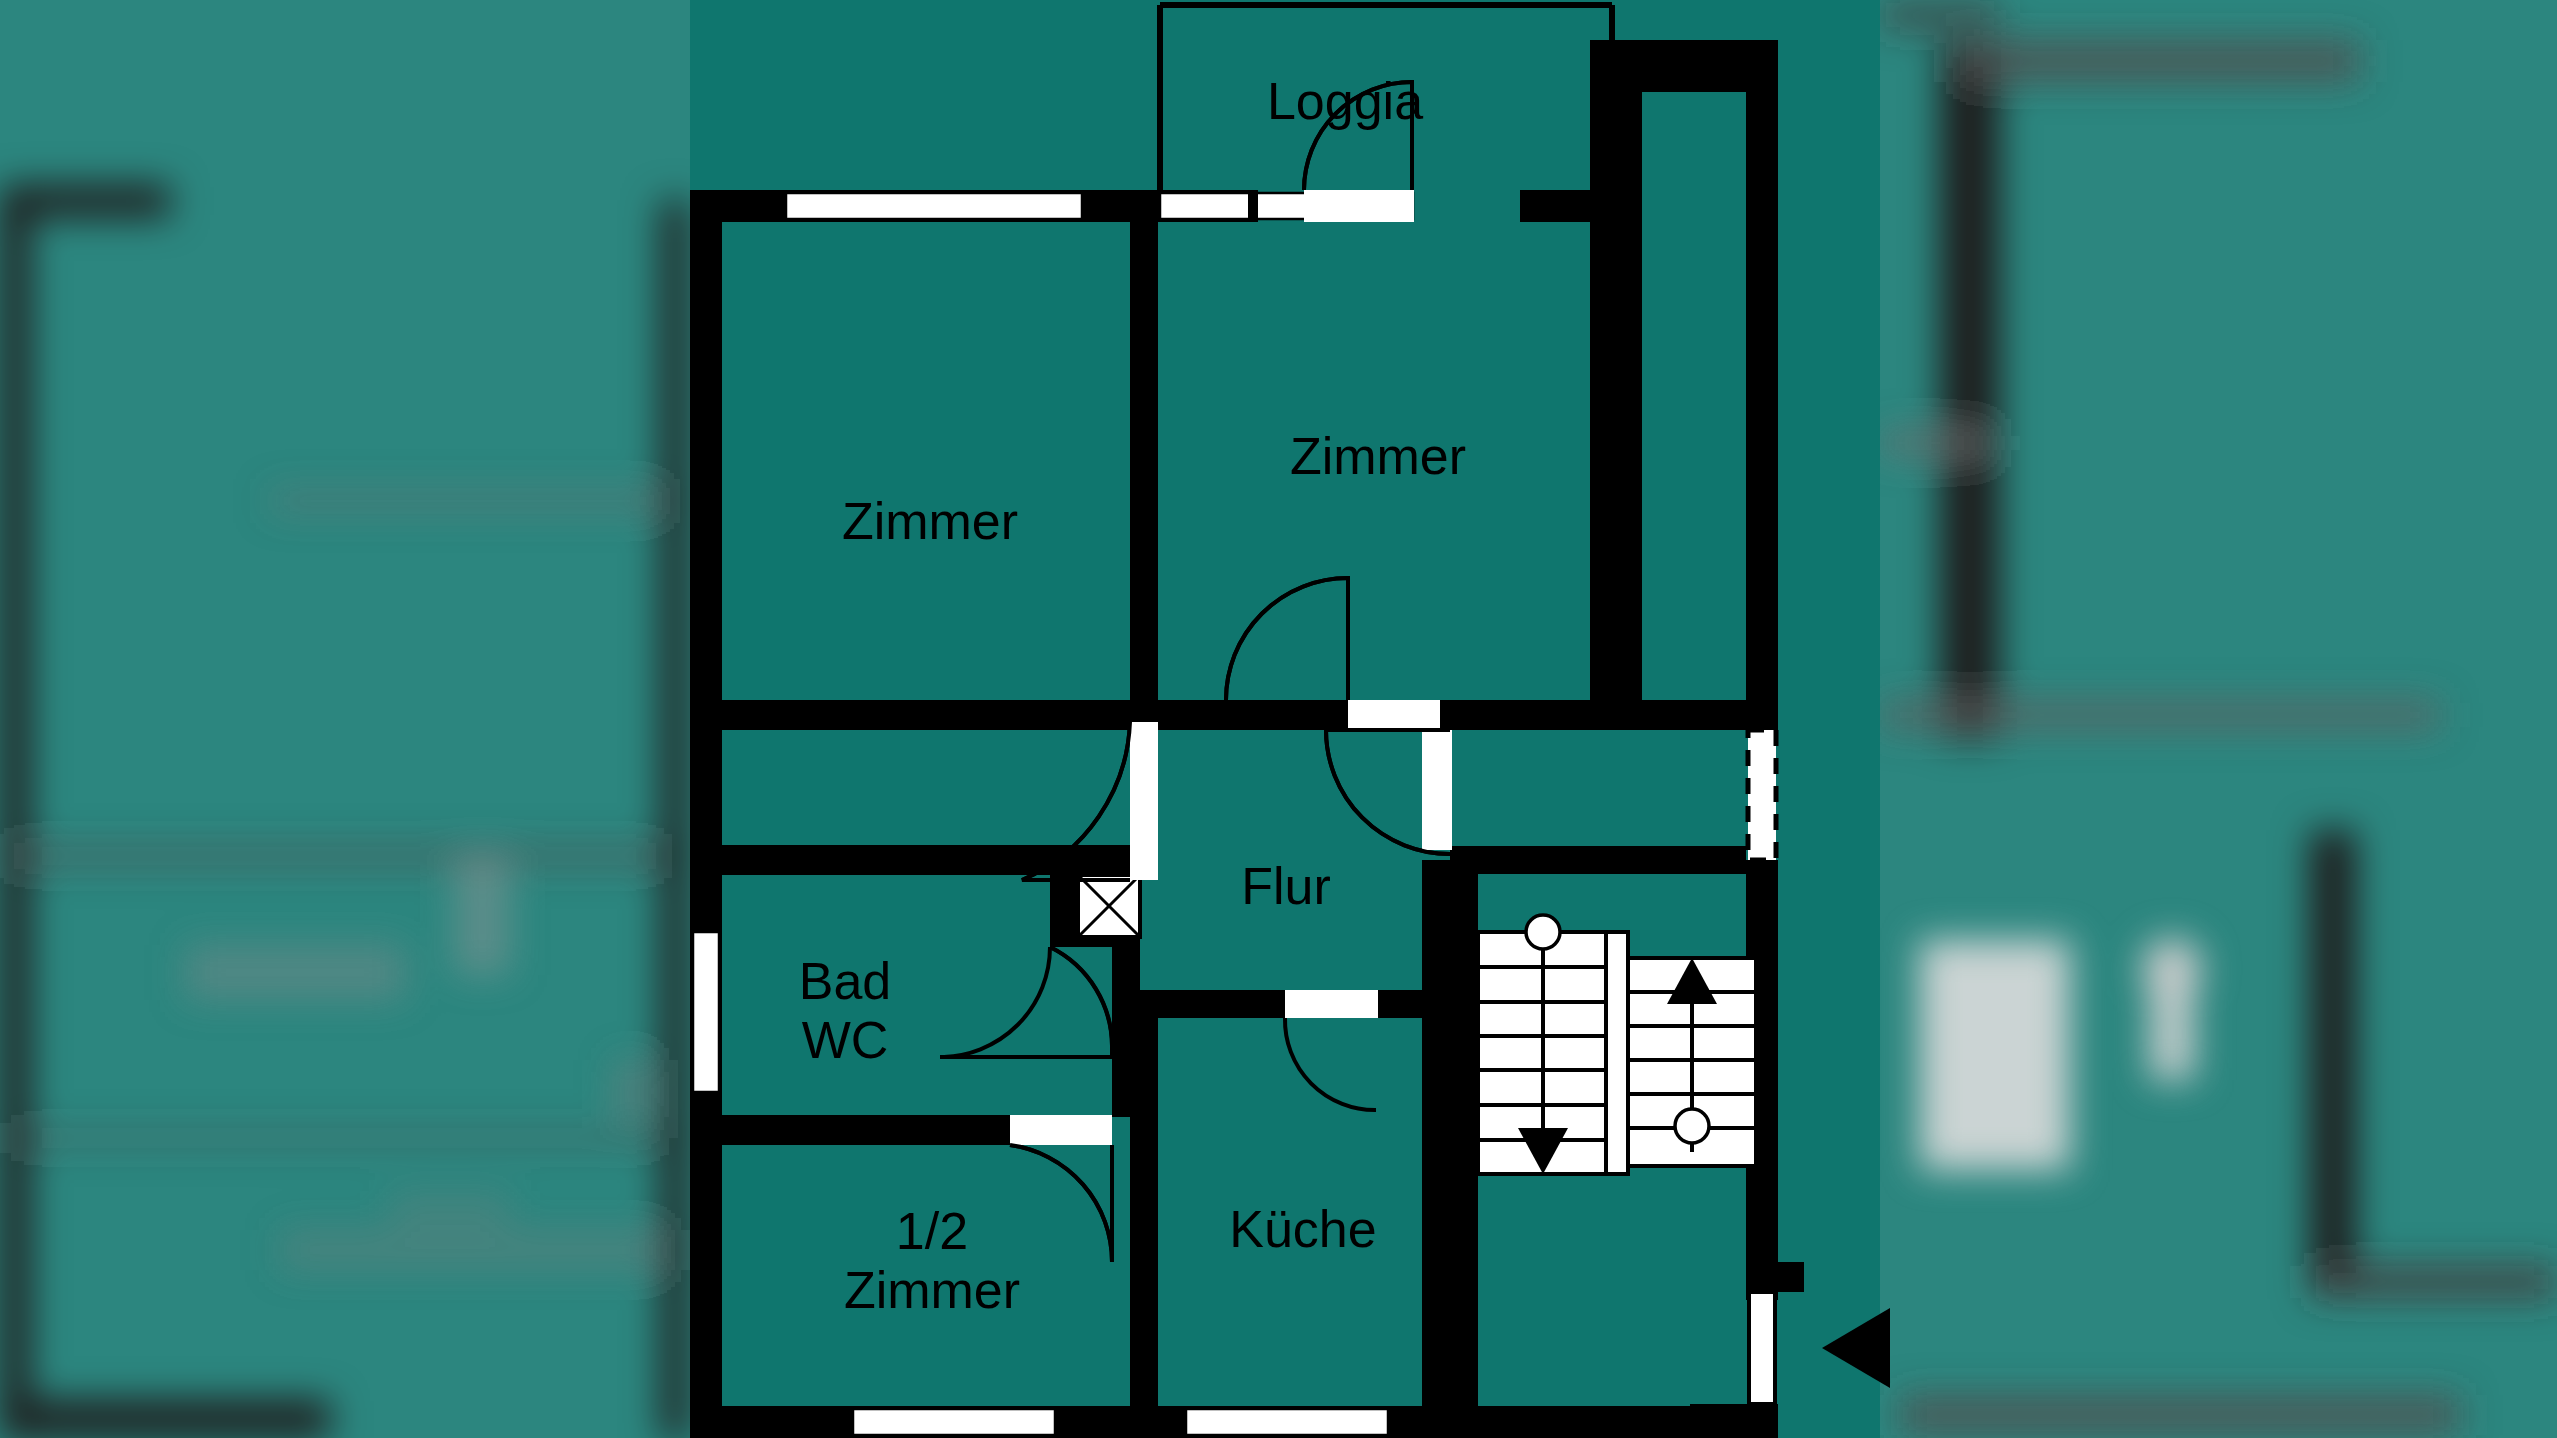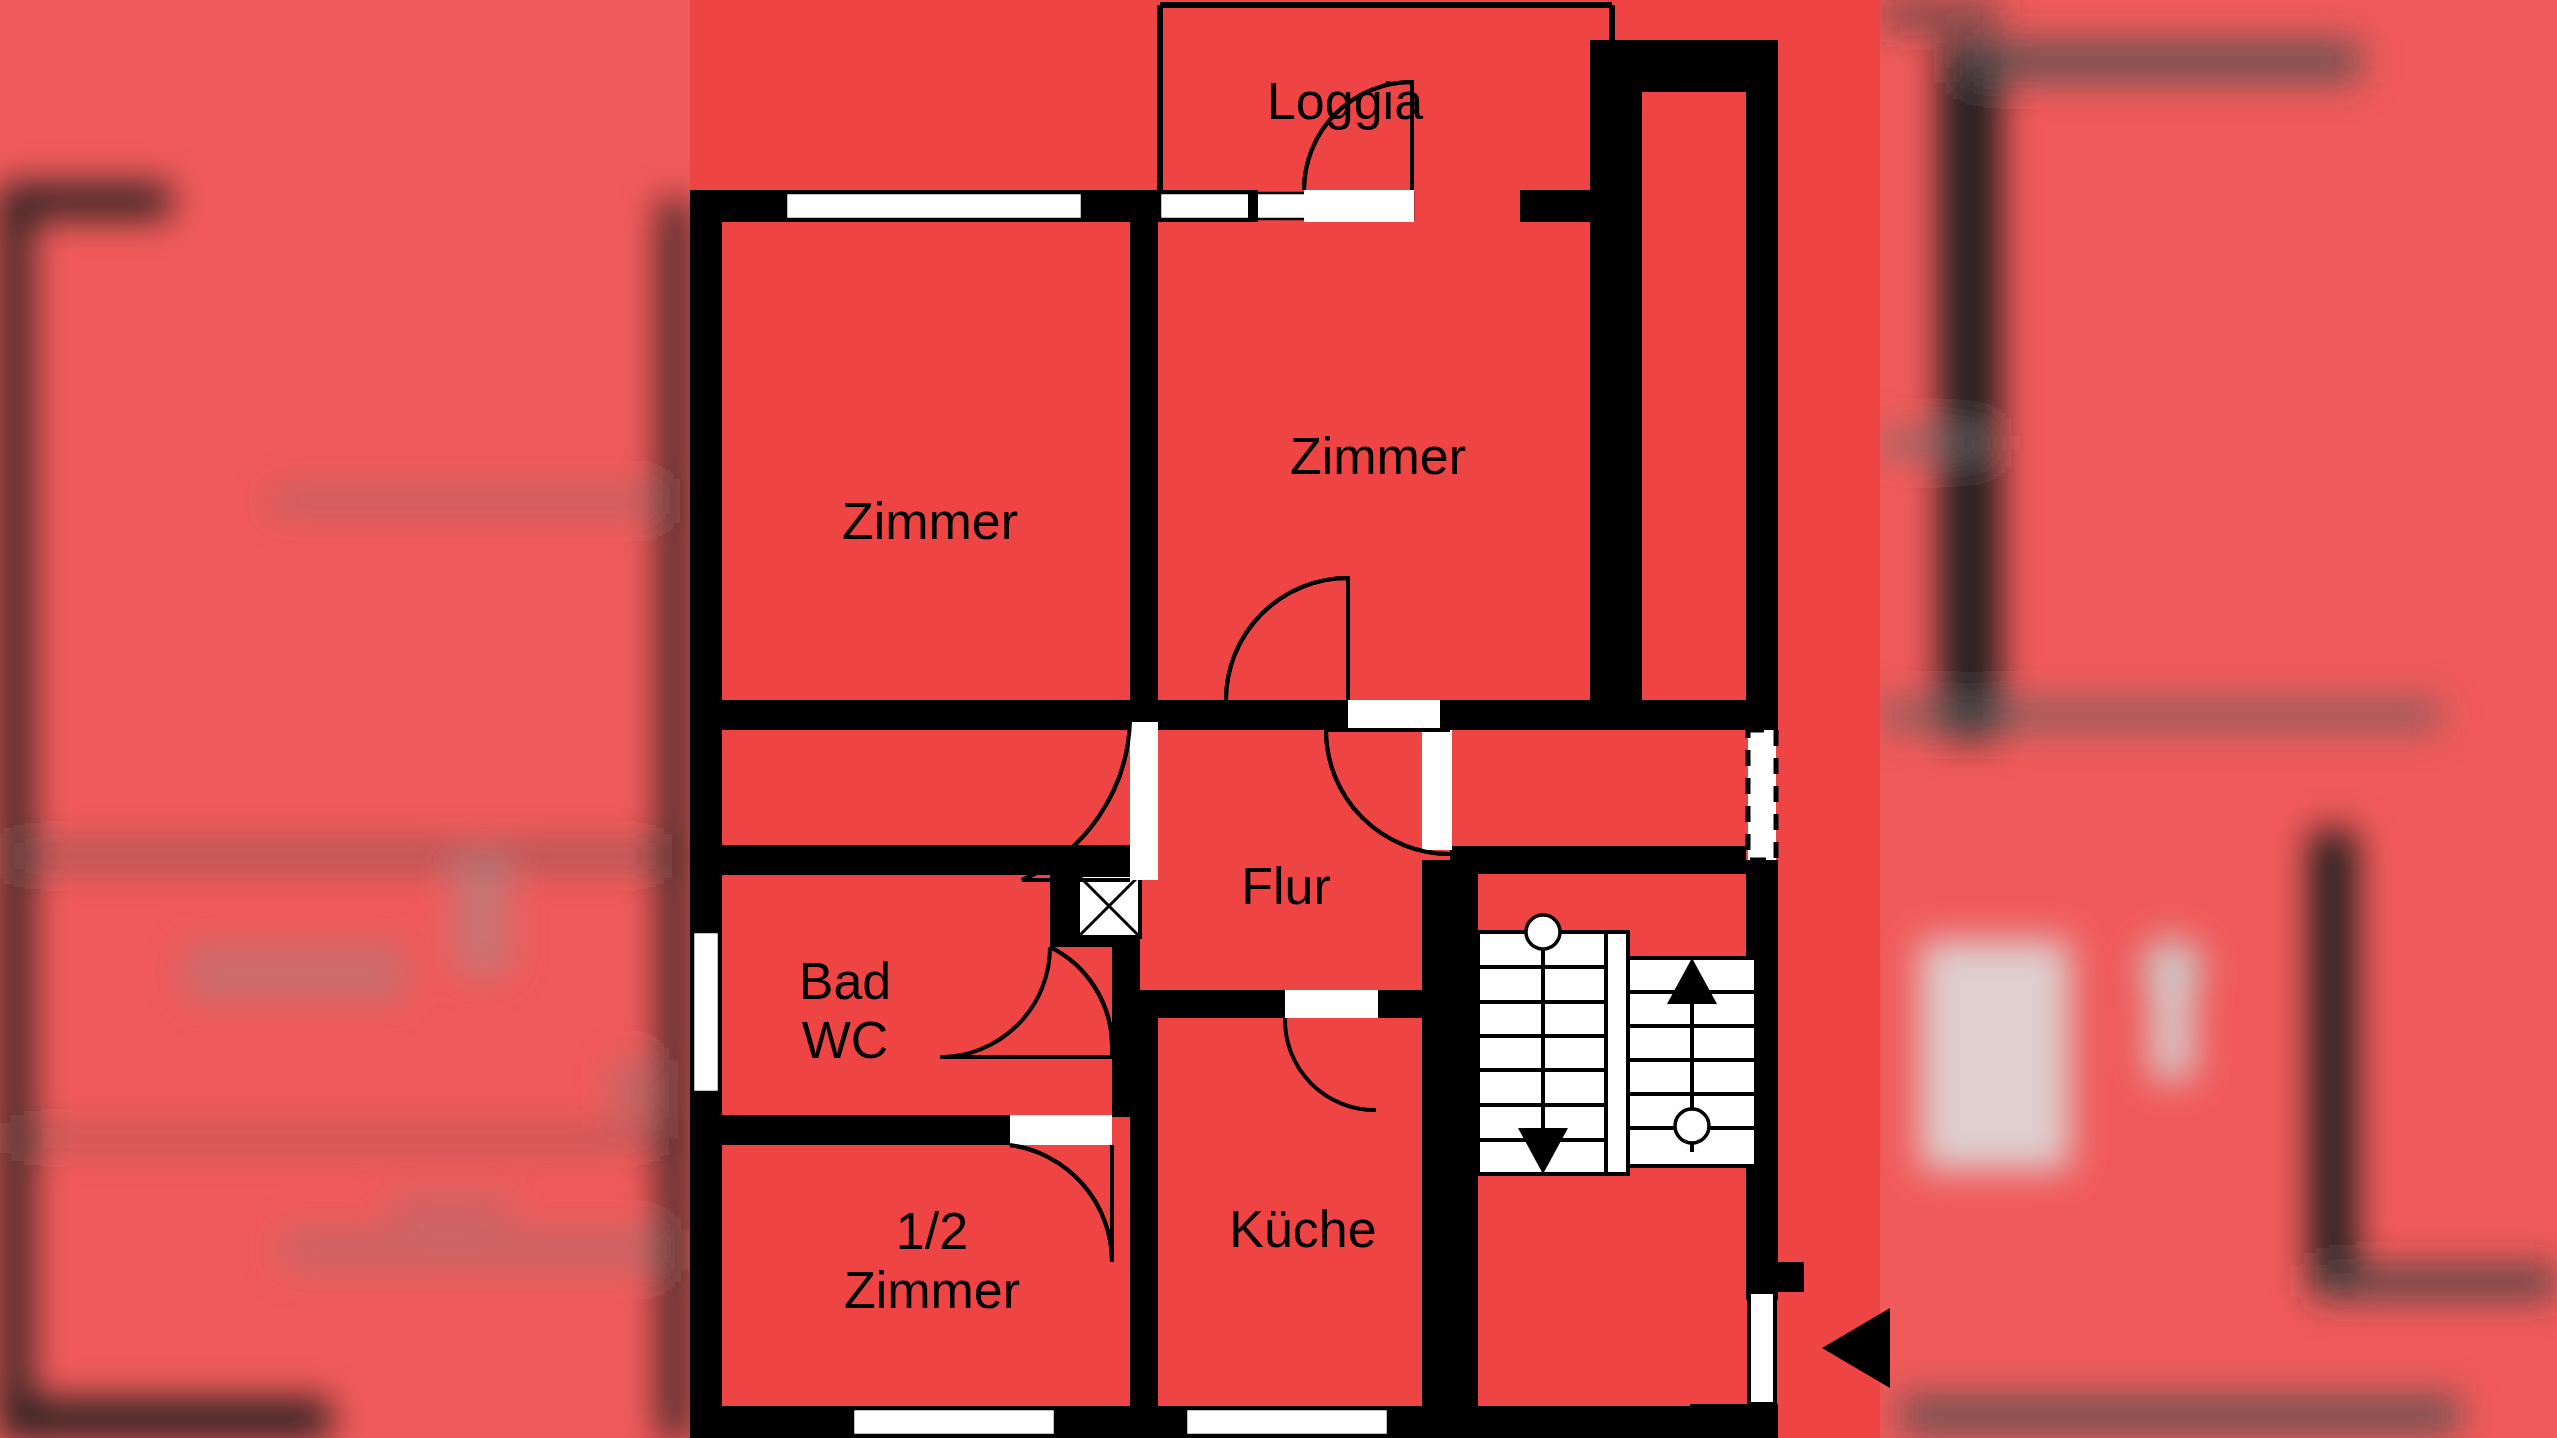--- a/index.html
+++ b/index.html
@@ -11,21 +11,21 @@
   body {
     width: 2557px;
     height: 1438px;
     overflow: hidden;
     font-family: "Liberation Sans", sans-serif;
   }
   #plan-root {
     position: relative;
     width: 2557px;
     height: 1438px;
-    background: #ef4444;
+    background: #0f766e;
   }
   #floorplan-svg {
     position: absolute;
     top: 0;
     left: 0;
     width: 2557px;
     height: 1438px;
     display: block;
   }
   .room-label {

